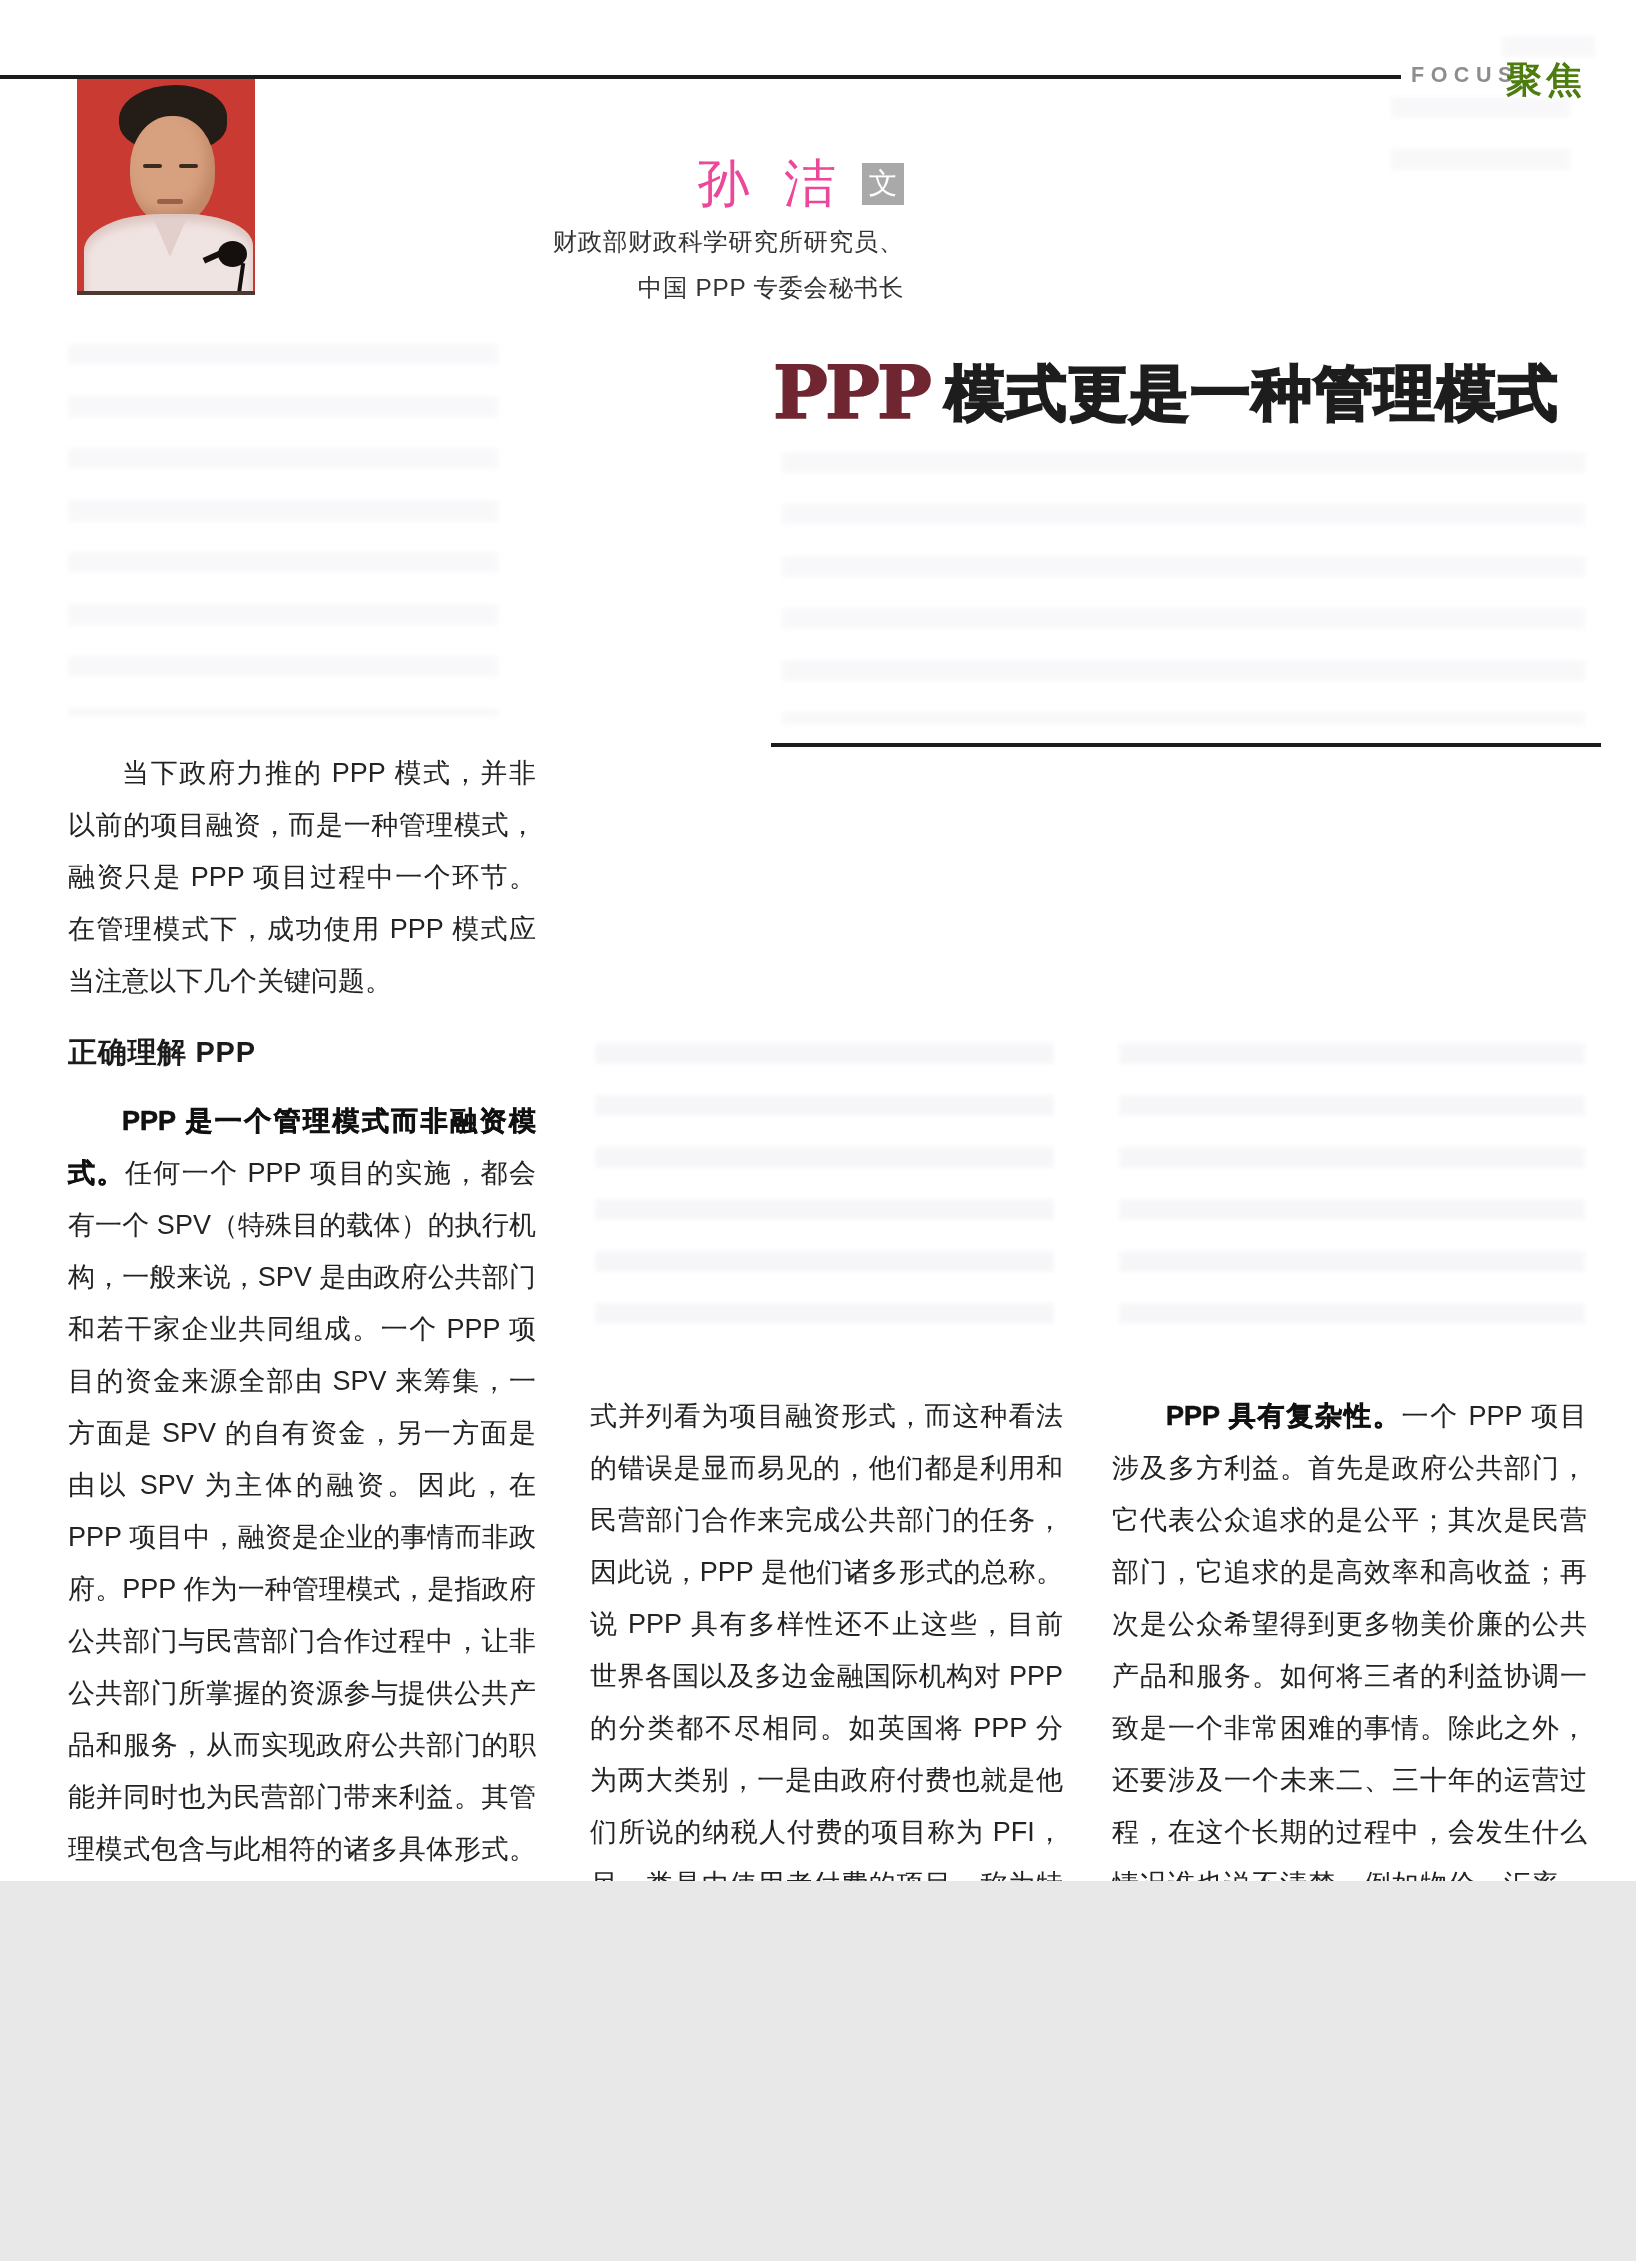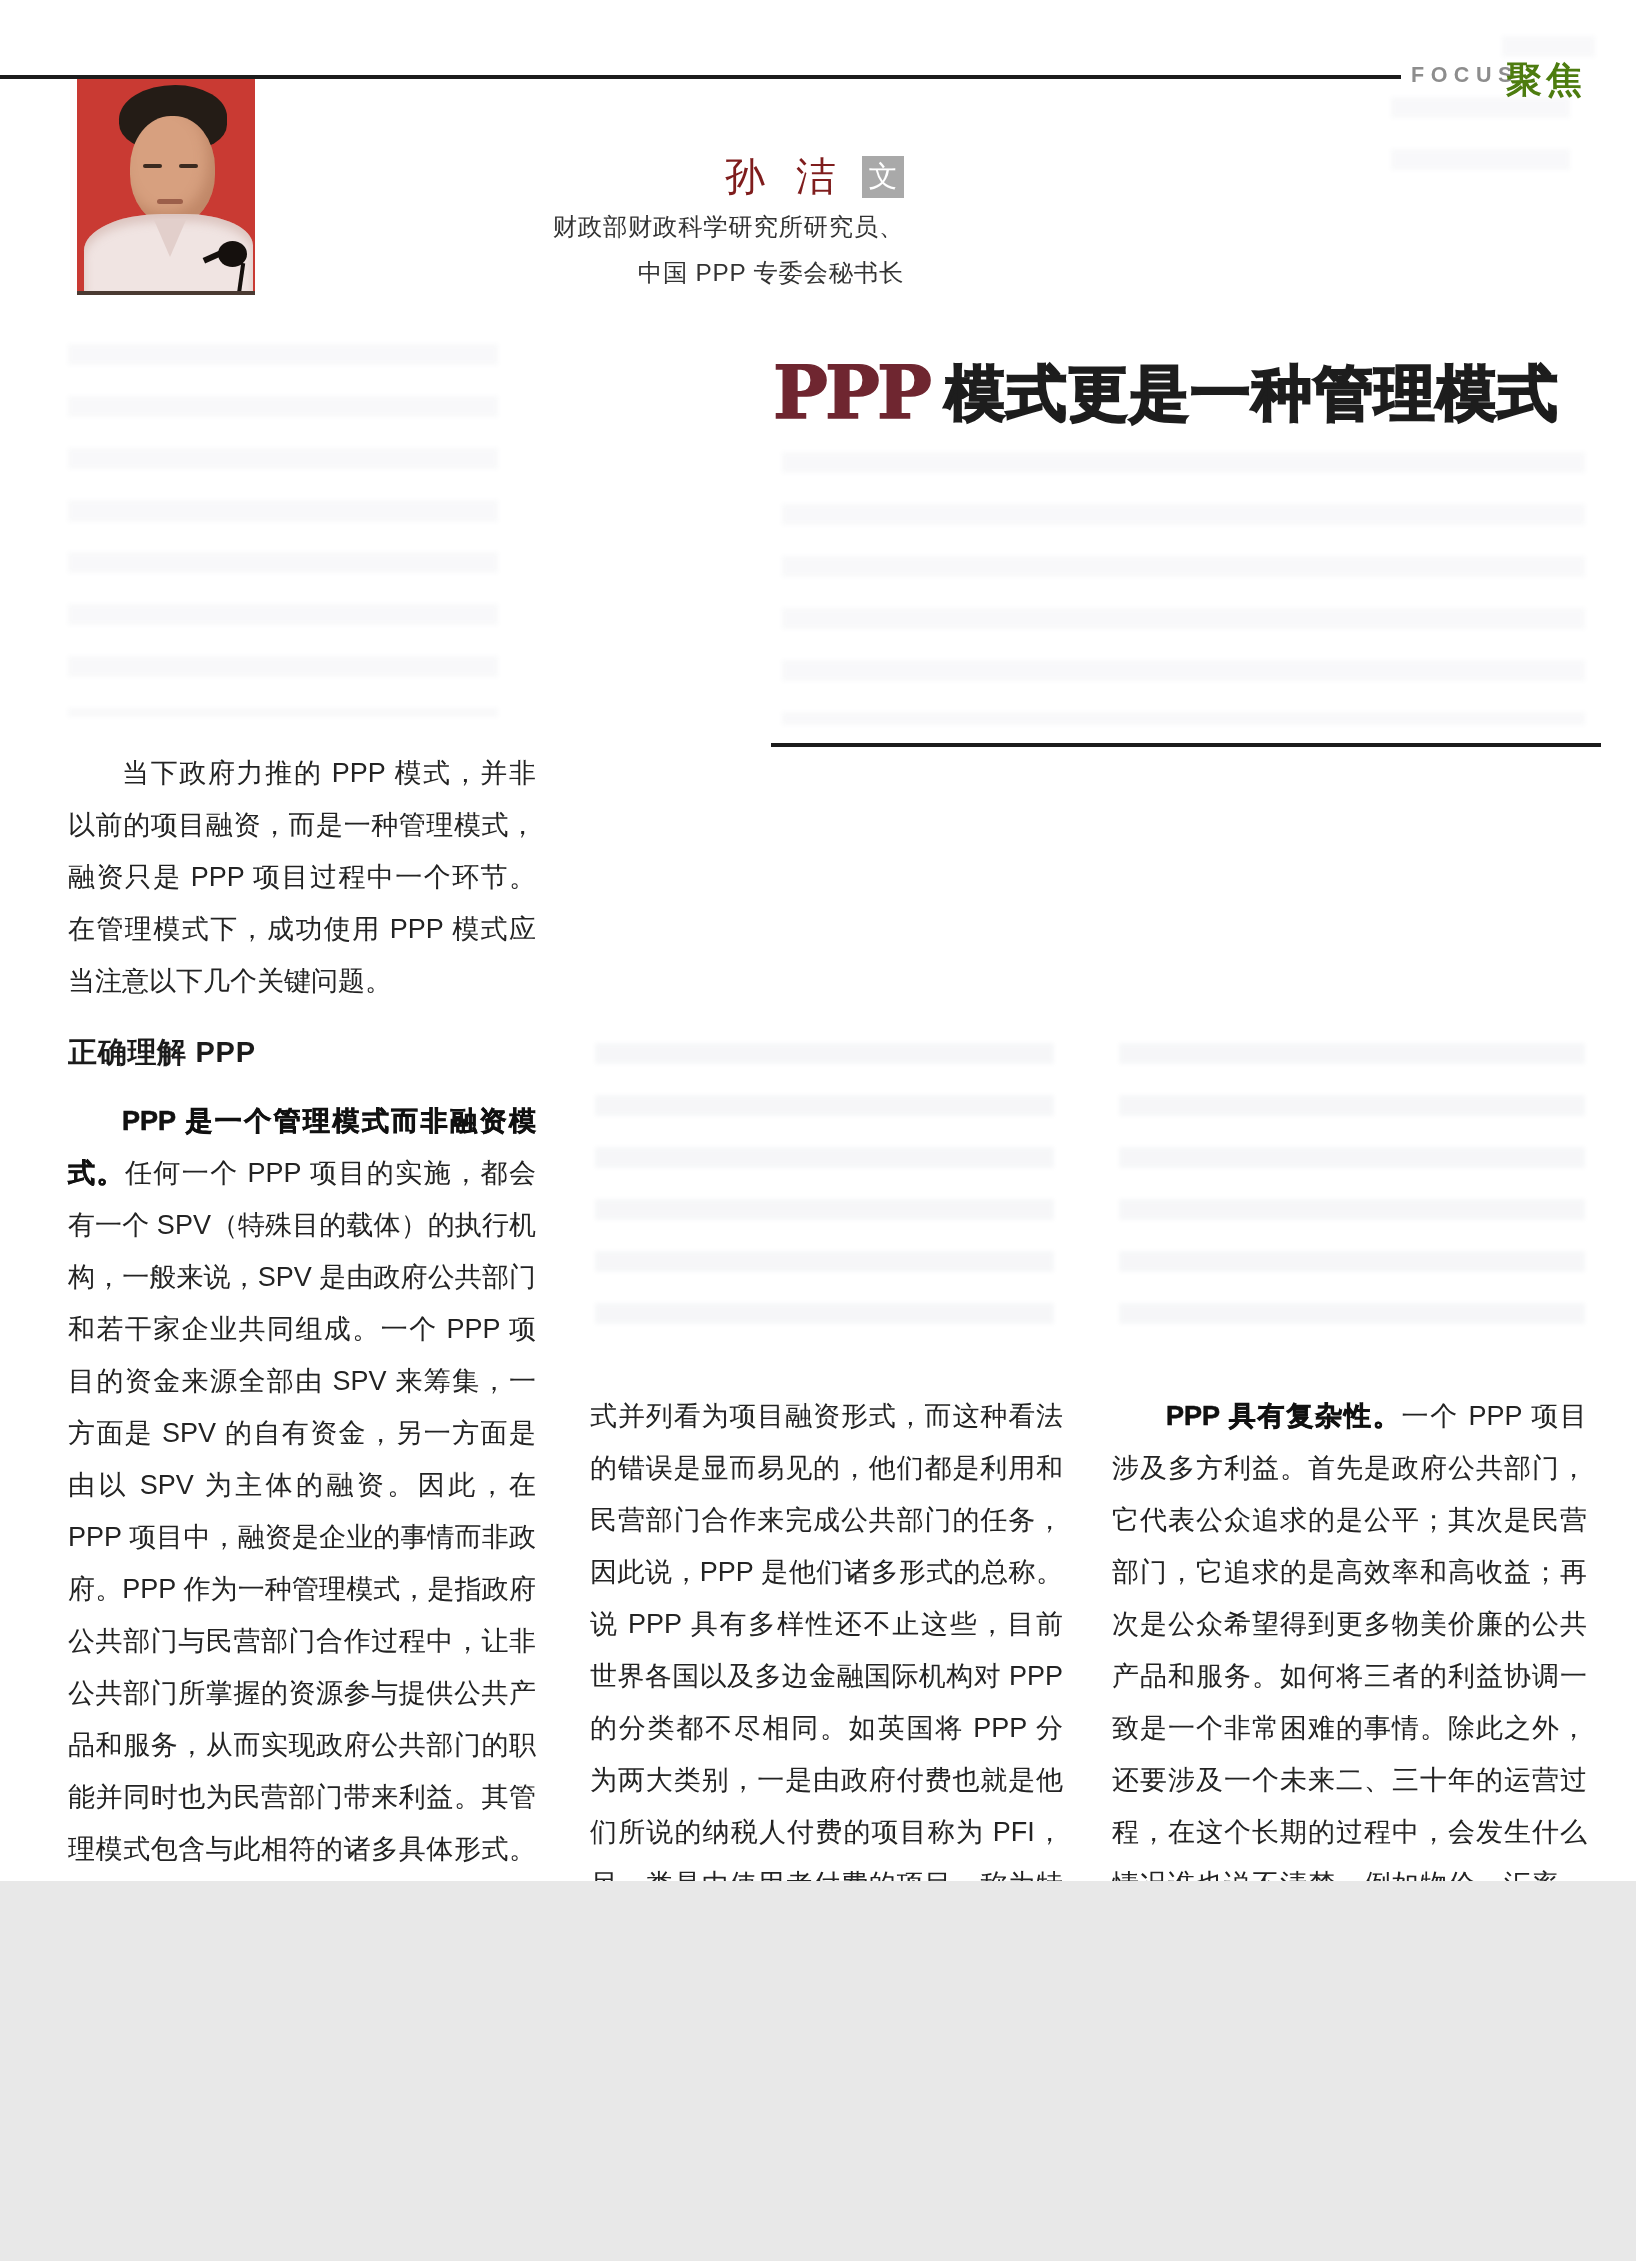--- a/index.html
+++ b/index.html
@@ -46,21 +46,21 @@
   .photo .collar{
     position:absolute;left:77px;top:141px;width:32px;height:37px;
     background:#e2cfcb;clip-path:polygon(50% 100%,0 0,100% 0);
   }
   .photo .mic-head{position:absolute;left:141px;top:162px;width:29px;height:26px;background:#15100d;border-radius:50%;}
   .photo .mic-stem{position:absolute;left:162px;top:184px;width:4.3px;height:32px;background:#15100d;transform:rotate(8deg);}
   .photo .mic-clip{position:absolute;left:126px;top:175px;width:18.6px;height:5.7px;background:#15100d;transform:rotate(-24deg);}
   
   .author-block{position:absolute;left:459px;top:149px;width:445px;text-align:right;}
   .author-row{display:flex;justify-content:flex-end;align-items:center;gap:16px;}
-  .author-name{font-size:40px;color:#7f1d1d;letter-spacing:10px;}
+  .author-name{font-size:52px;color:#ec4899;letter-spacing:10px;}
   .author-badge{
     width:42px;height:42px;background:#a9a9a9;color:#ffffff;
     font-size:29px;display:flex;align-items:center;justify-content:center;flex:0 0 auto;
   }
   .affiliation{font-size:24.4px;color:#333;line-height:46px;letter-spacing:0.7px;}
   
   .title{position:absolute;left:773px;top:349px;white-space:nowrap;}
   .title-ppp{
     font-family:"DejaVu Serif","Liberation Serif",serif;
     font-weight:bold;font-size:73px;letter-spacing:-2.9px;

